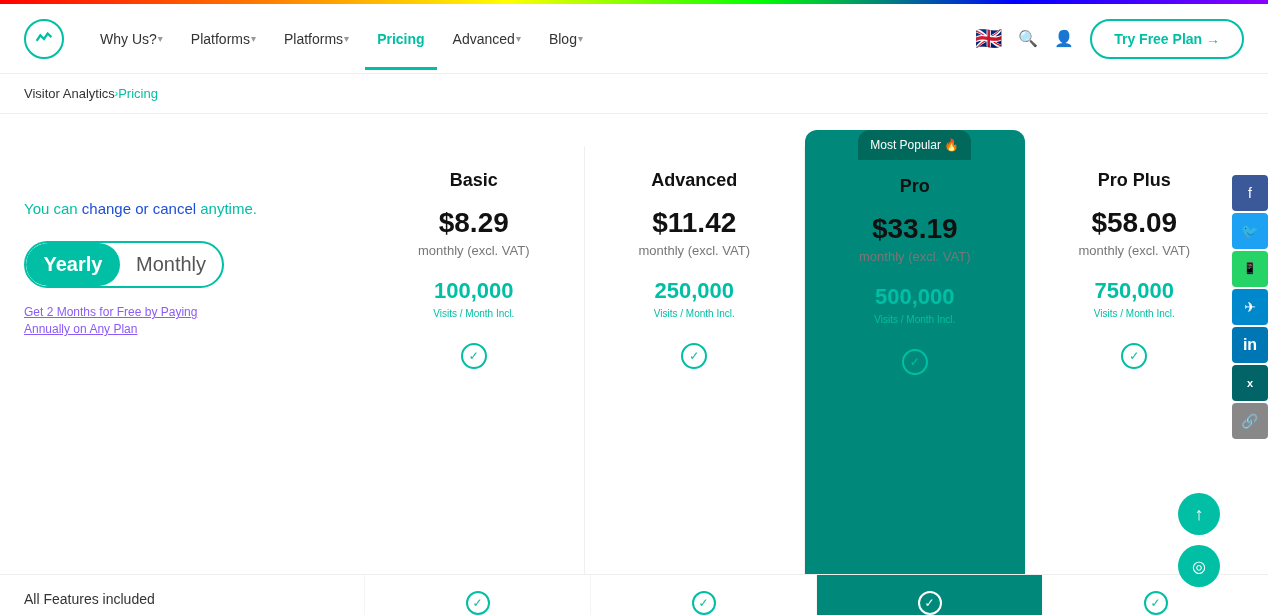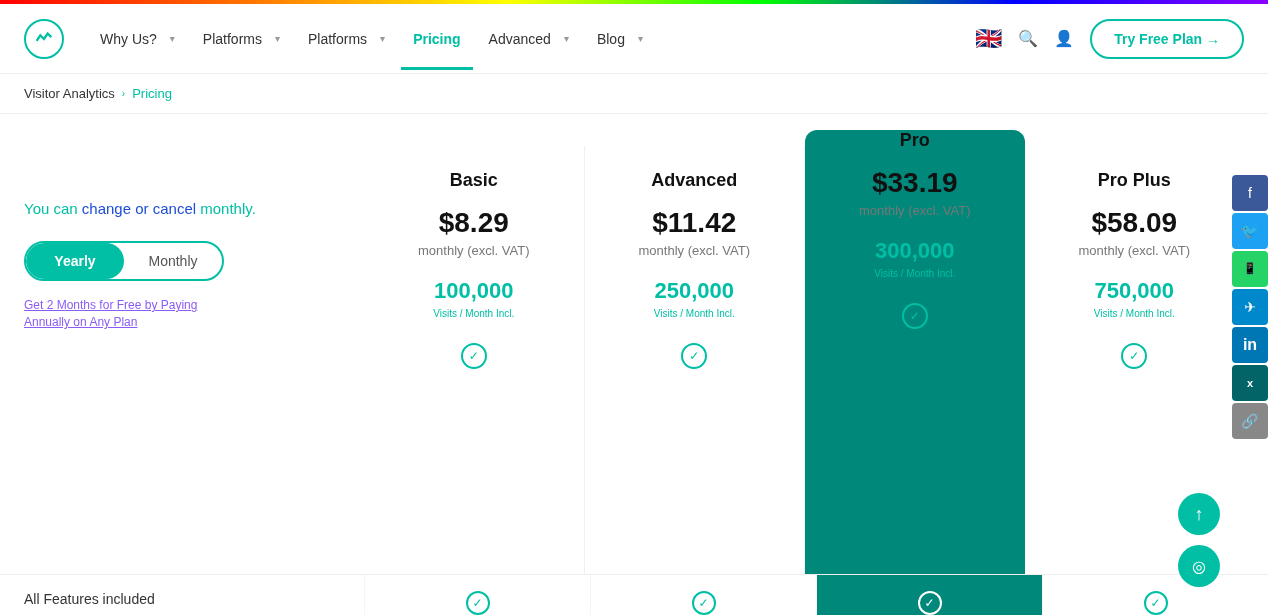--- a/index.html
+++ b/index.html
@@ -26,21 +26,21 @@
       height: 40px;
       border-radius: 50%;
       border: 2px solid #00bfa5;
       display: flex; align-items: center; justify-content: center;
       margin-right: 24px;
       flex-shrink: 0;
     }
     .logo svg { width: 22px; height: 22px; }
     .nav { display: flex; align-items: center; gap: 4px; flex: 1; }
     .nav-item {
-      display: flex; align-items: center; gap: 13px;
+      display: flex; align-items: center; gap: 1px;
       padding: 8px 12px;
       font-size: 14px;
       color: #333;
       cursor: pointer;
       white-space: nowrap;
     }
     .nav-item.active {
       color: #00bfa5;
       font-weight: 600;
       position: relative;
@@ -64,21 +64,21 @@
       background: #fff;
       color: #00bfa5;
       font-size: 14px;
       font-weight: 600;
       cursor: pointer;
       white-space: nowrap;
     }
 
     
     .breadcrumb {
-      display: flex; align-items: center; gap: 7px;
+      display: flex; align-items: center; gap: 0;
       padding: 12px 24px;
       font-size: 13px;
       border-bottom: 1px solid #eee;
     }
     .breadcrumb-home { color: #333; }
     .breadcrumb-sep { color: #00bfa5; font-size: 10px; }
     .breadcrumb-current { color: #00bfa5; font-weight: 500; }
     .heading {
       font-size: 32px;
       font-weight: 800;
@@ -101,21 +101,21 @@
       overflow: hidden;
       width: 200px;
       margin-bottom: 16px;
     }
     .toggle-btn {
       flex: 1;
       padding: 10px 16px;
       border: none;
       background: transparent;
       cursor: pointer;
-      font-size: 14px;
+      font-size: 20px;
       font-weight: 500;
       color: #555;
       transition: all 0.2s;
     }
     .toggle-btn.active {
       background: #00bfa5;
       color: #fff;
       font-weight: 700;
       border-radius: 28px;
     }
@@ -369,21 +369,21 @@
     <span class="breadcrumb-current">Pricing</span>
   </div>
 
   <div class="pricing-section">
 
     <div class="left-section">
       <h1 class="heading">
         <br>
       </h1>
       <p class="subtext">
-        <span>You can </span><span style="color:#1d4ed8">change or cancel</span><span> monthly.</span>
+        <span>You can </span><span style="color:#1d4ed8">change or cancel</span><span> anytime.</span>
       </p>
       <div class="toggle-container">
         <button class="toggle-btn active">Yearly</button>
         <button class="toggle-btn">Monthly</button>
       </div>
       <p class="promo-text">Get 2 Months for Free by Paying<br>Annually on Any Plan</p>
     </div>
 
     <div class="plans-wrapper">
 
@@ -399,24 +399,25 @@
       <div class="plan-column">
         <div class="plan-name">Advanced</div>
         <div class="plan-price">$11.42</div>
         <div class="price-note">monthly (excl. VAT)</div>
         <div class="visits-count">250,000</div>
         <div class="visits-label">Visits / Month Incl.</div>
         <div class="check-icon">✓</div>
       </div>
 
       <div class="plan-column pro">
+        <div class="most-popular-badge">Most Popular 🔥</div>
         <div class="plan-name">Pro</div>
         <div class="plan-price">$33.19</div>
         <div class="price-note">monthly (excl. VAT)</div>
-        <div class="visits-count">300,000</div>
+        <div class="visits-count">500,000</div>
         <div class="visits-label">Visits / Month Incl.</div>
         <div class="check-icon">✓</div>
       </div>
 
       <div class="plan-column">
         <div class="plan-name">Pro Plus</div>
         <div class="plan-price">$58.09</div>
         <div class="price-note">monthly (excl. VAT)</div>
         <div class="visits-count">750,000</div>
         <div class="visits-label">Visits / Month Incl.</div>

